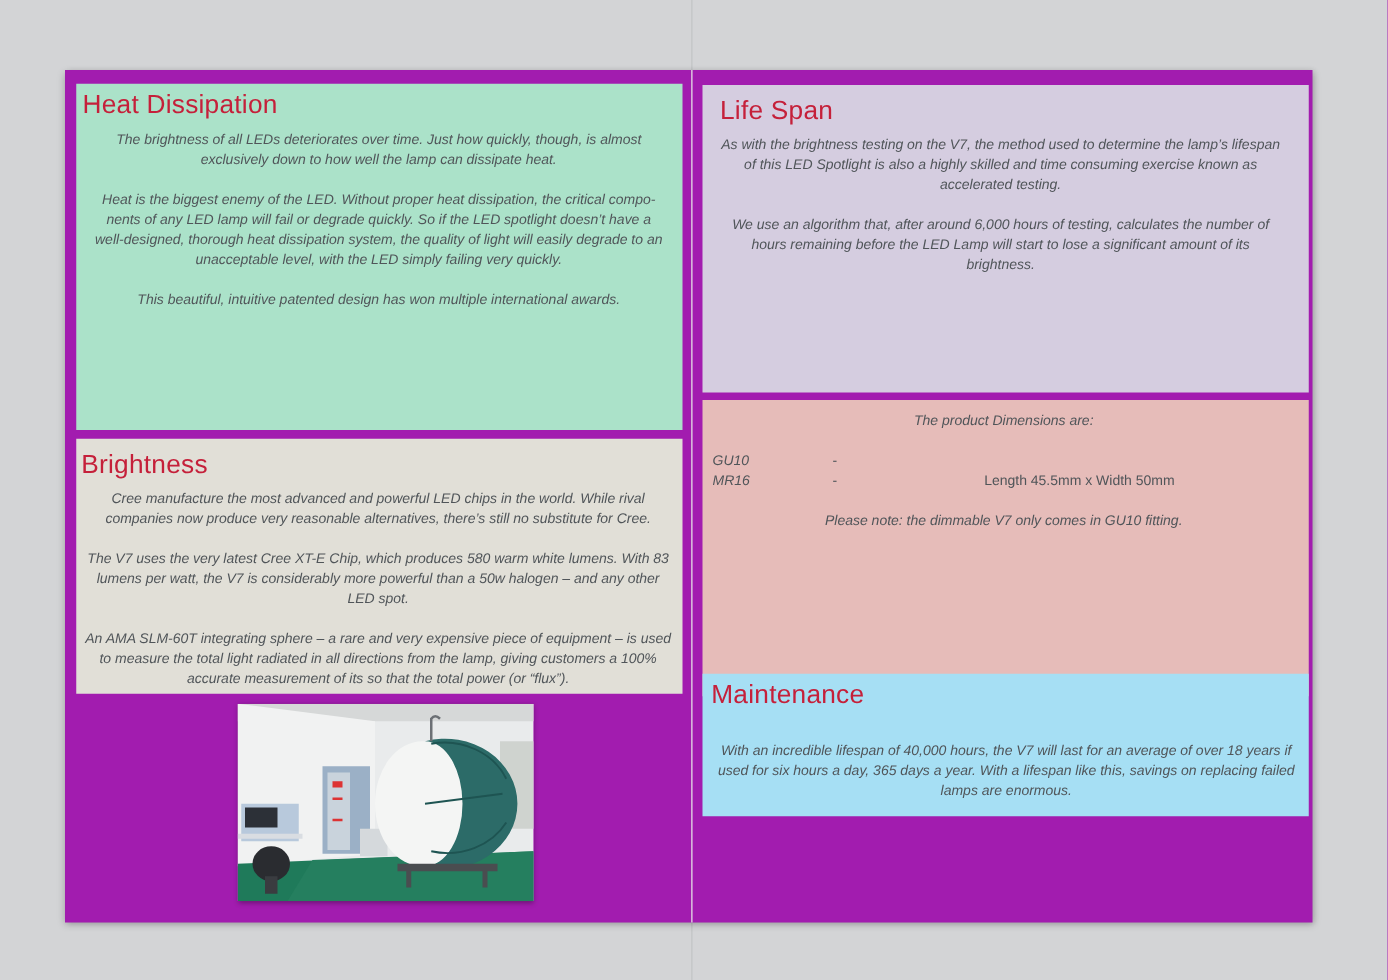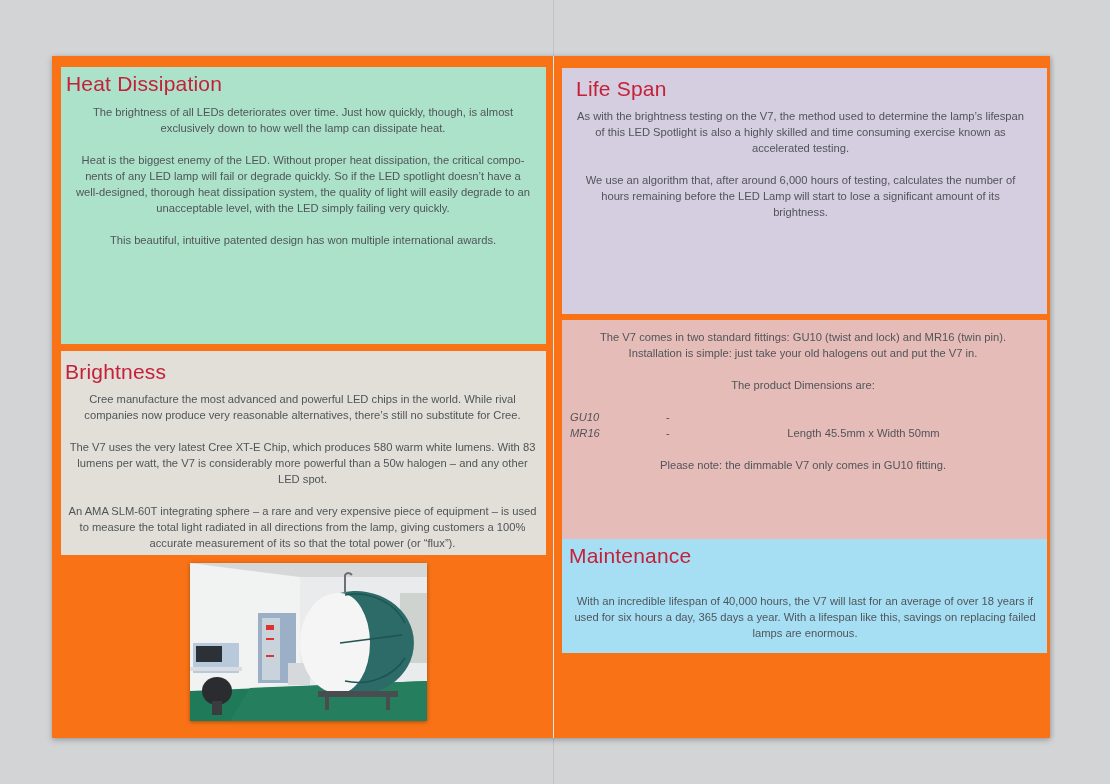--- a/index.html
+++ b/index.html
@@ -4,21 +4,21 @@
 <style>
   html, body { margin: 0; padding: 0; }
   body {
     width: 1110px; height: 784px; overflow: hidden;
     background: #d3d4d6;
     position: relative;
     font-family: "DejaVu Sans", "Liberation Sans", sans-serif;
   }
   .spread {
     position: absolute; left: 52px; top: 56px; width: 998px; height: 682px;
-    background: #f97316;
+    background: #a21caf;
     box-shadow: 0 2px 6px rgba(0,0,0,0.25), 2px 0 4px rgba(0,0,0,0.08);
   }
   .gutter {
     position: absolute; left: 553px; top: 0; width: 1px; height: 784px;
     background: #c2c3c5;
   }
   .gutter-page {
     position: absolute; left: 501px; top: 0; width: 1px; height: 682px;
     background: #e6e6e8;
   }
@@ -29,20 +29,21 @@
     margin: 0; font-weight: normal; color: #c5203a;
     font-family: "Liberation Sans", sans-serif;
     font-size: 21px; line-height: 26px;
     letter-spacing: 0.2px;
   }
   .box p {
     margin: 0; text-align: center; color: #505559;
     font-family: "Liberation Sans", sans-serif;
     font-size: 11.2px; line-height: 16px;
     font-weight: normal;
+    font-style: italic;
   }
   .box p + p { margin-top: 16px; }
 
   #heat { left: 9px; top: 11px; width: 485px; height: 277px; background: #abe2c9; padding: 4px 6px 0 5px; }
   #heat h2 { margin-bottom: 7px; }
   #heat .body { padding: 0 8px; }
 
   #bright { left: 9px; top: 295px; width: 485px; height: 204px; background: #e1dfd7; padding: 8px 6px 0 4px; }
   #bright h2 { margin-bottom: 6px; }
   #bright .body { padding: 0 2px; }
@@ -140,21 +141,20 @@
   <section class="box" id="life">
     <h2>Life Span</h2>
     <div class="body">
       <p>As with the brightness testing on the V7, the method used to determine the lamp’s lifespan of this LED Spotlight is also a highly skilled and time consuming exercise known as accelerated testing.</p>
       <p>We use an algorithm that, after around 6,000 hours of testing, calculates the number of hours remaining before the LED Lamp will start to lose a significant amount of its brightness.</p>
     </div>
   </section>
 
   <section class="box" id="install">
     <div class="body">
-      <p>The V7 comes in two standard fittings: GU10 (twist and lock) and MR16 (twin pin). Installation is simple: just take your old halogens out and put the V7 in.</p>
       <p>The product Dimensions are:</p>
       <div class="dims">
         <div class="dim-row">
           <span class="code">GU10</span>
           <span class="dash">-</span>
         </div>
         <div class="dim-row">
           <span class="code">MR16</span>
           <span class="dash">-</span>
           <span class="size">Length 45.5mm x Width 50mm</span>

